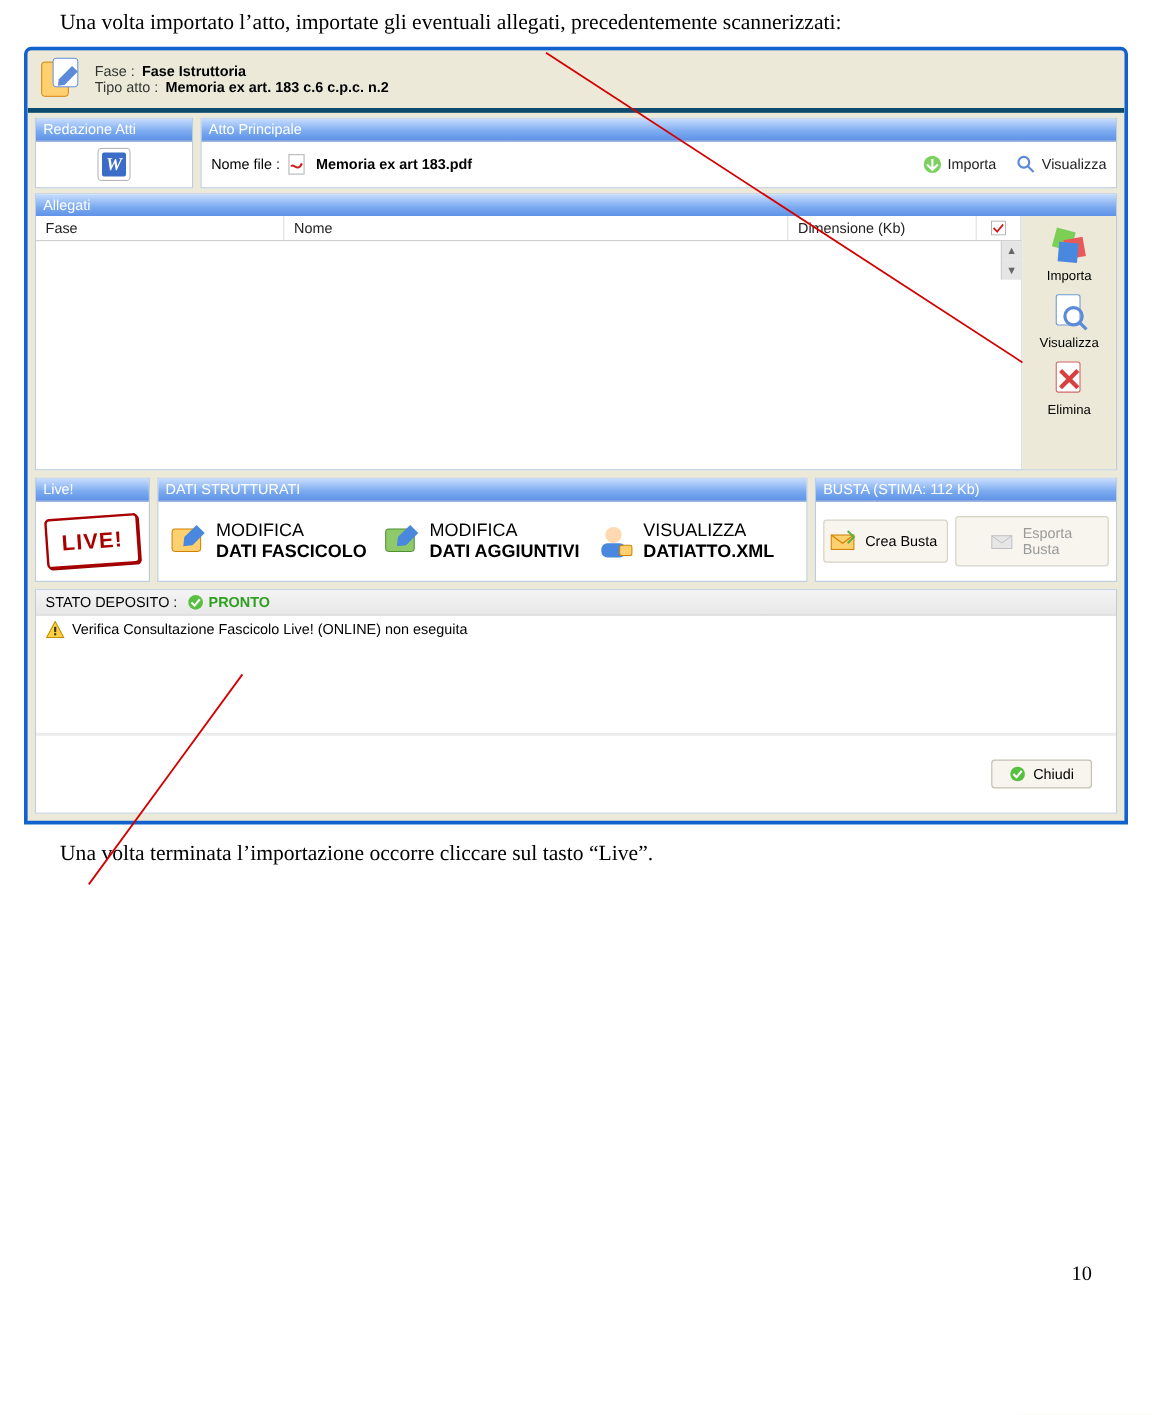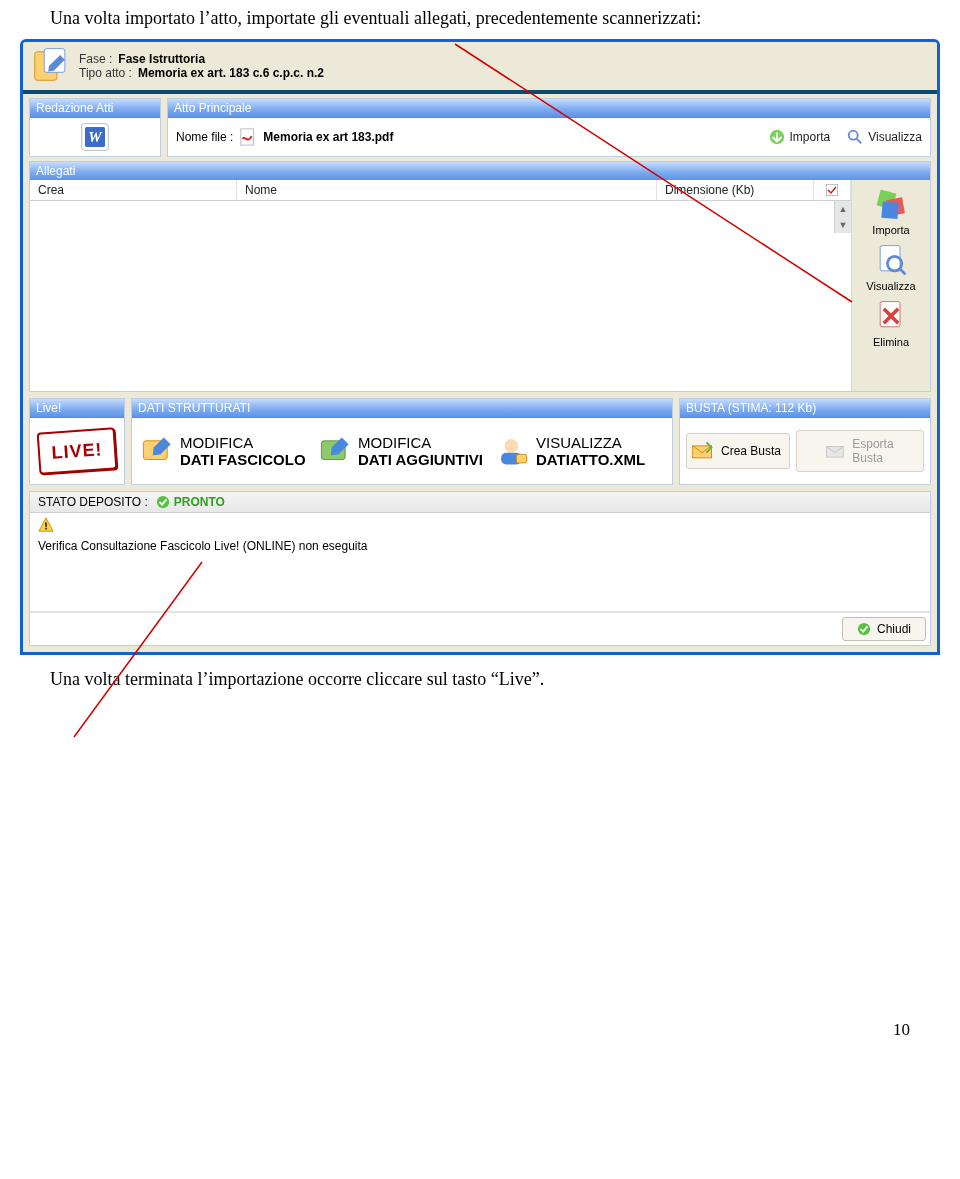--- a/index.html
+++ b/index.html
@@ -185,26 +185,25 @@
     border-bottom: 1px solid #d0d0d0;
   }
   .status-value {
     color: #2fa020; font-weight: bold;
     display:inline-flex; align-items:center; gap:4px;
   }
   .status-body {
     padding: 4px 8px; height: 90px; font-size: 12px;
     display:flex; align-items:flex-start; gap:6px;
     border-bottom: 1px solid #e4e4e4;
-    flex-direction: column;
   }
   .footer {
     background: #ece9d8;
     display:flex; justify-content:flex-end;
-    padding: 4px;
+    padding: 20px;
   }
   .chiudi-btn {
     display:flex; align-items:center; gap:6px;
     background: #f7f5ee; border:1px solid #c2bfb1; border-radius:3px;
     padding: 4px 14px; font-size:12px;
   }
   .annotation-line {
     position: absolute;
     pointer-events: none;
   }
@@ -293,21 +292,21 @@
         </span>
       </div>
     </div>
   </div>
 
   <div class="allegati-panel">
     <div class="allegati-title">Allegati</div>
     <div class="allegati-body">
       <div class="table-wrap">
         <div class="table-head">
-          <div class="th tipo">Crea</div>
+          <div class="th tipo">Fase</div>
           <div class="th nome">Nome</div>
           <div class="th dim">Dimensione (Kb)</div>
           <div class="th check">
             <svg width="12" height="12" viewBox="0 0 12 12">
                   <rect x="0" y="0" width="12" height="12" fill="#fff" stroke="#888"></rect>
                   <path d="M2 6l3 3 5-6" stroke="#d02020" stroke-width="1.5" fill="none"></path>
                 </svg>
           </div>
         </div>
         <div style="display:flex;">

